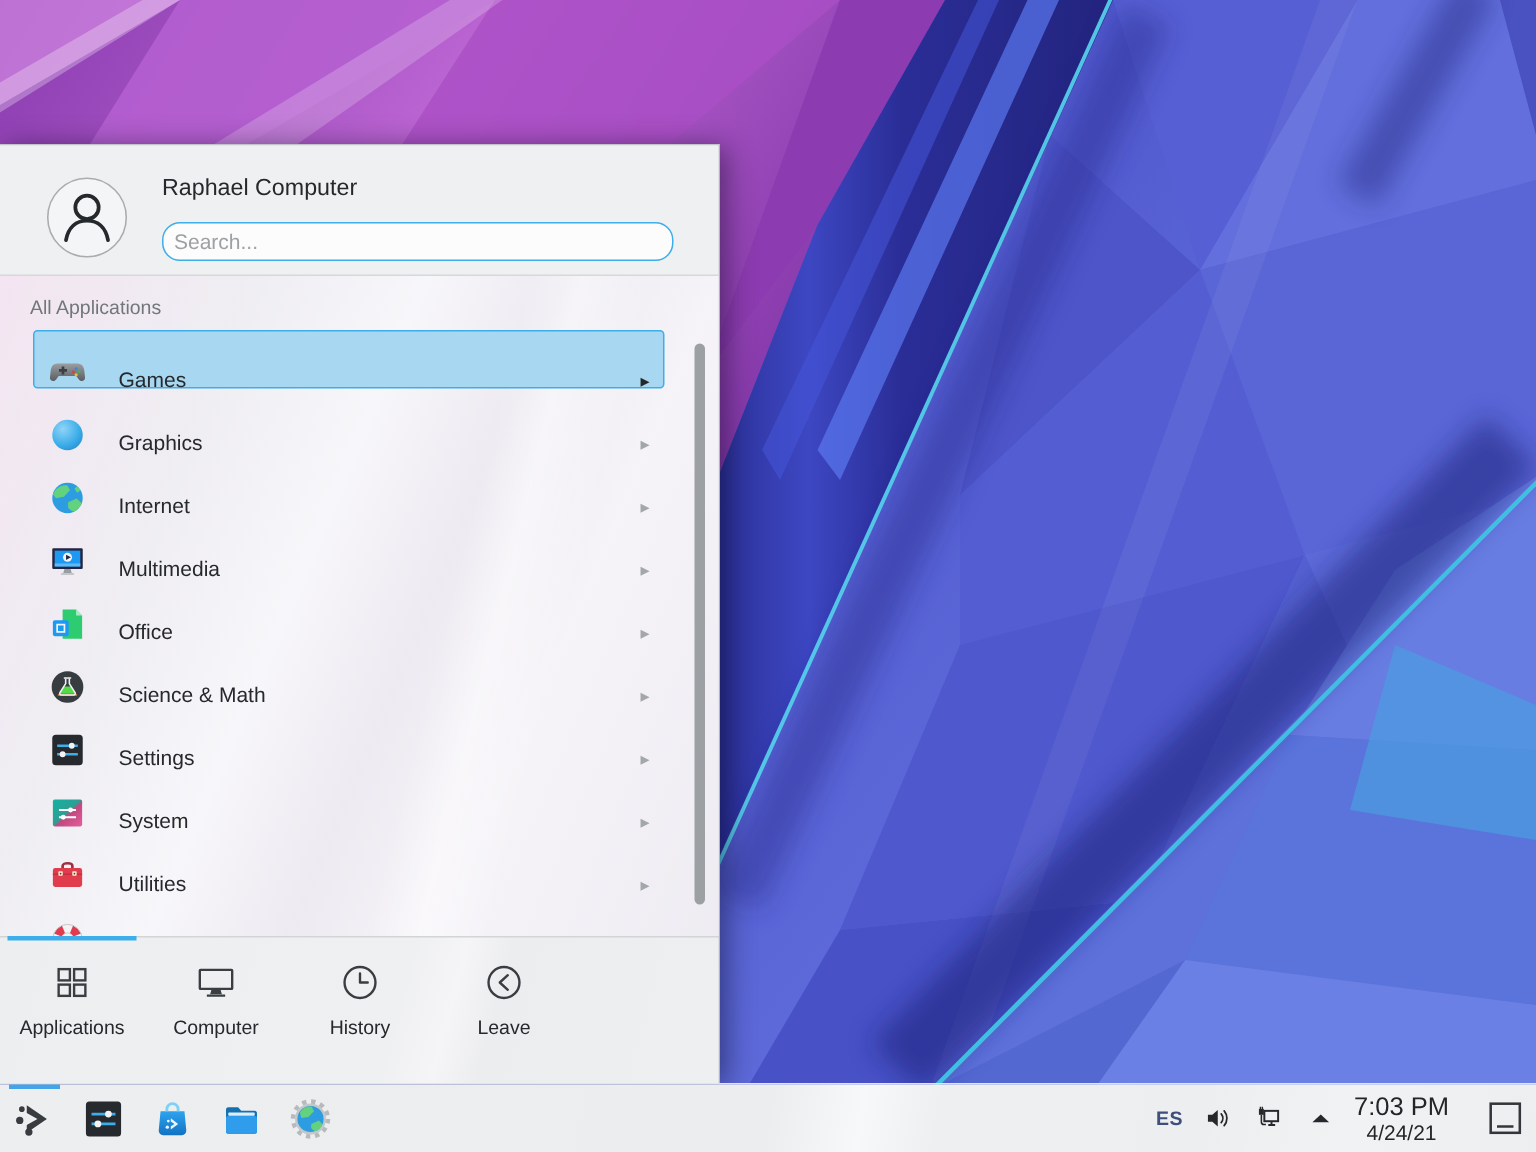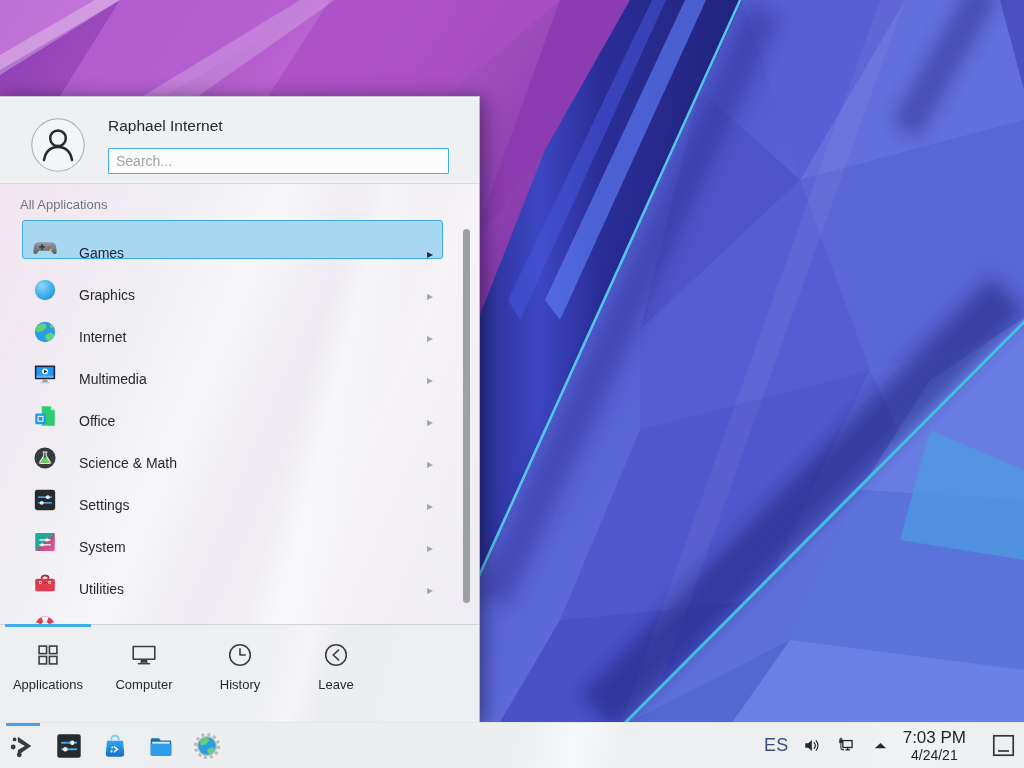--- a/index.html
+++ b/index.html
@@ -19,21 +19,21 @@
     border-right:1px solid rgba(110,110,125,.45);
     box-shadow:4px 2px 18px rgba(0,0,20,.45);
     background:#eef0f2;
   }
   .menu-header{height:86px;flex:none;position:relative;background:#eef0f1;border-bottom:1px solid #d6d8da;}
   .avatar{position:absolute;left:31px;top:21px;width:54px;height:54px;}
   .avatar svg{width:54px;height:54px;display:block;}
   .user-name{position:absolute;left:108px;top:20px;font-size:15.5px;color:#26292c;}
   .search-input{
     position:absolute;left:108px;top:51px;width:341px;height:26px;box-sizing:border-box;
-    border:1px solid #3daee9;border-radius:1px;background:#fcfcfc;
+    border:1px solid #3daee9;border-radius:12px;background:#fcfcfc;
     font-size:14px;padding:0 7px;color:#26292c;outline:none;font-family:inherit;
   }
   .search-input::placeholder{color:#9da1a4;}
 
   .menu-body{
     flex:1;position:relative;overflow:hidden;
     background:
       linear-gradient(113deg,
         rgba(243,228,241,.92) 0%, rgba(240,236,243,.55) 26%,
         rgba(250,248,252,.75) 43%, rgba(237,233,241,.78) 57%,
@@ -68,21 +68,21 @@
     display:flex;align-items:center;padding:0 6px 0 8px;
     border-top:1px solid #e3e5e7;
     background:linear-gradient(100deg,#eceef0 0%,#ebedef 50%,#f7f8f9 56%,#edeff1 61%,#eceef0 78%,#f1f2f4 88%,#eceef0 100%);
   }
   .pinned-apps{display:flex;gap:16px;align-items:center;height:100%;}
   .pinned{width:30px;height:46px;display:flex;align-items:center;justify-content:center;position:relative;}
   .pinned svg{width:30px;height:30px;display:block;}
   .pinned.active::before{content:'';position:absolute;top:0;left:-2px;right:-2px;height:3px;background:#45a3e7;}
   .tb-spacer{flex:1;}
   .tray{display:flex;align-items:center;gap:13px;}
-  .kbd-layout{font-size:18px;font-weight:normal;color:#3e4f7e;letter-spacing:.3px;}
+  .kbd-layout{font-size:13px;font-weight:bold;color:#3e4f7e;letter-spacing:.3px;}
   .tray-icon svg{width:21px;height:21px;color:#26292c;display:block;}
   .clock{margin:0 12px 0 12px;text-align:center;color:#232629;}
   .clock .time{font-size:17px;line-height:20px;}
   .clock .date{font-size:14px;line-height:15px;}
   .show-desktop{width:30px;height:36px;margin-left:10px;display:flex;align-items:center;justify-content:center;}
   .show-desktop svg{width:27px;height:27px;color:#33373b;display:block;}
 </style>
 </head>
 <body>
 
@@ -355,21 +355,21 @@
   <div class="menu-panel">
 
     <div class="menu-header">
       <span class="avatar">
         <svg viewBox="0 0 52 52">
           <circle cx="26" cy="26" r="25.2" fill="#f4f5f6" stroke="#a9adb0" stroke-width="1"></circle>
           <circle cx="26" cy="19.5" r="7.5" fill="none" stroke="#26292c" stroke-width="2.4"></circle>
           <path d="M12.5 40.5c1.5-8 6.5-12.5 13.5-12.5s12 4.5 13.5 12.5" fill="none" stroke="#26292c" stroke-width="2.4" stroke-linecap="round"></path>
         </svg>
       </span>
-      <div class="user-name">Raphael Internet</div>
+      <div class="user-name">Raphael Computer</div>
       <input class="search-input" type="text" placeholder="Search..." style="">
     </div>
 
     <div class="menu-body">
       <div class="section-label">All Applications</div>
       <div class="menu-list">
           <div class="menu-item selected">
     <span class="mi-icon">
               <svg viewBox="0 0 32 32">
                 <use href="#sym-games"></use>

